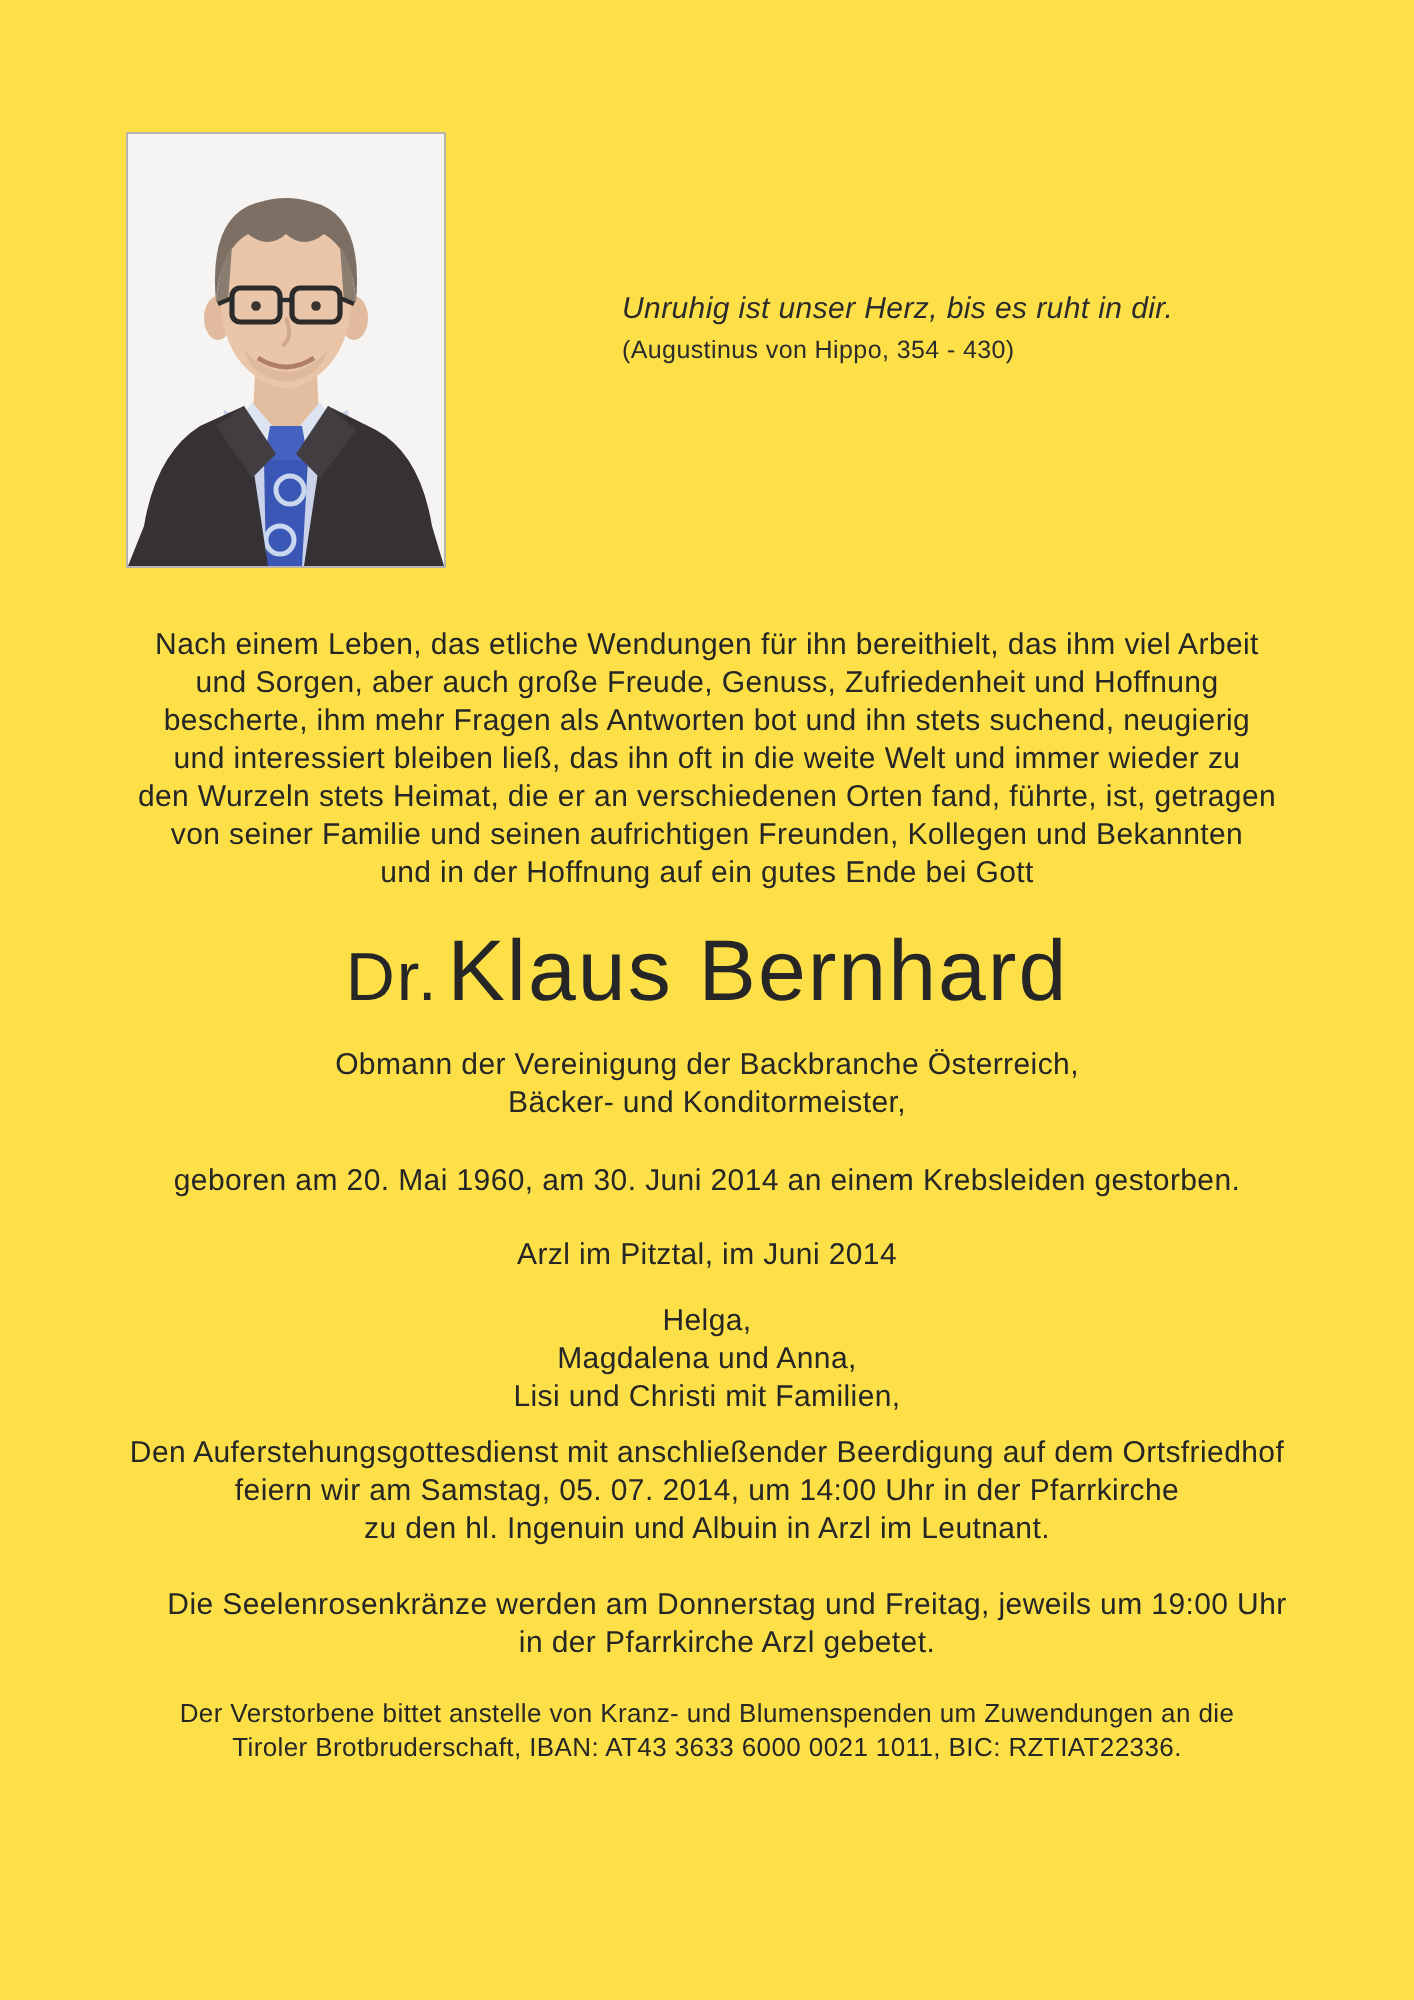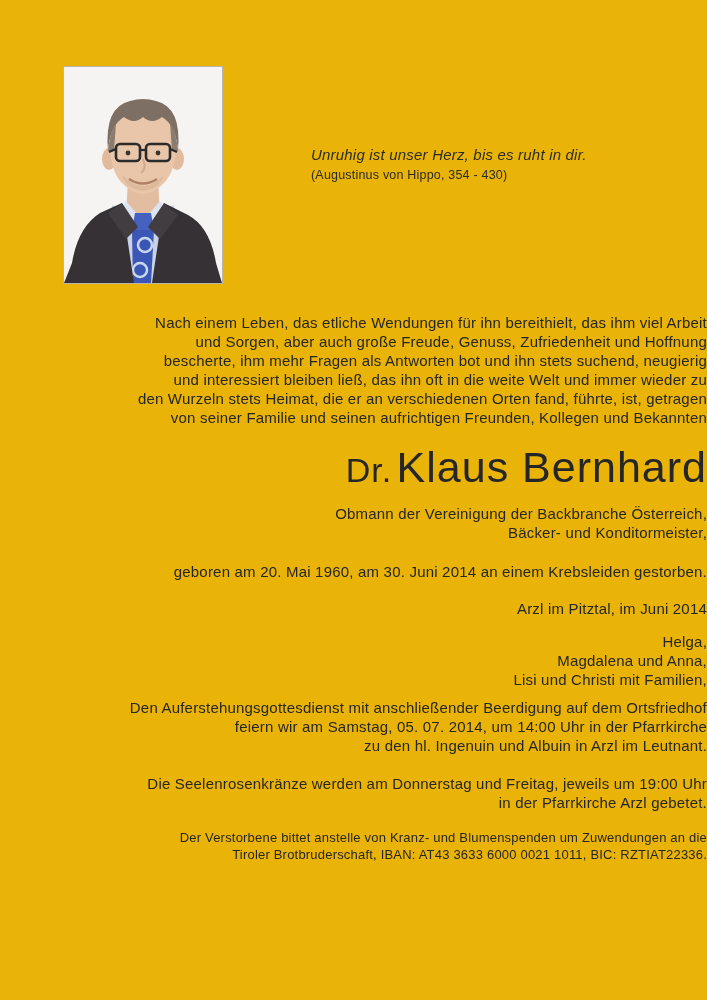--- a/index.html
+++ b/index.html
@@ -2,21 +2,21 @@
 <html><head>
 <meta charset="utf-8">
 <style>
   * { margin: 0; padding: 0; box-sizing: border-box; }
   html, body { background: #ffffff; }
   .page {
     position: relative;
     width: 707px;
     height: 1000px;
     margin: 0 auto;
-    background: #eab308;
+    background: #fde047;
     font-family: "Liberation Sans", "DejaVu Sans", sans-serif;
     color: #262626;
     overflow: hidden;
   }
 
   
   .photo-frame {
     position: absolute;
     left: 63px; top: 66px;
     width: 160px; height: 218px;
@@ -42,21 +42,21 @@
     font-size: 12.5px;
     letter-spacing: 0.2px;
     color: #2b2b2b;
   }
 
   
   .content {
     position: absolute;
     top: 313px; left: 0;
     width: 707px;
-    text-align: right;
+    text-align: center;
   }
   .std-line {
     font-size: 15px;
     line-height: 19px;
     letter-spacing: 0.2px;
   }
   .name-line {
     margin-top: 15px;
     line-height: 50px;
     white-space: nowrap;
@@ -141,20 +141,21 @@
 
   <div class="content">
 
     <div>
       <div class="std-line">Nach einem Leben, das etliche Wendungen für ihn bereithielt, das ihm viel Arbeit</div>
       <div class="std-line">und Sorgen, aber auch große Freude, Genuss, Zufriedenheit und Hoffnung</div>
       <div class="std-line">bescherte, ihm mehr Fragen als Antworten bot und ihn stets suchend, neugierig</div>
       <div class="std-line">und interessiert bleiben ließ, das ihn oft in die weite Welt und immer wieder zu</div>
       <div class="std-line">den Wurzeln stets Heimat, die er an verschiedenen Orten fand, führte, ist, getragen</div>
       <div class="std-line">von seiner Familie und seinen aufrichtigen Freunden, Kollegen und Bekannten</div>
+      <div class="std-line">und in der Hoffnung auf ein gutes Ende bei Gott</div>
     </div>
 
     <div class="name-line">
       <span class="deceased-title">Dr.</span>
       <span class="deceased-name">Klaus Bernhard</span>
     </div>
 
     <div class="roles">
       <div class="std-line">Obmann der Vereinigung der Backbranche Österreich,</div>
       <div class="std-line">Bäcker- und Konditormeister,</div>

